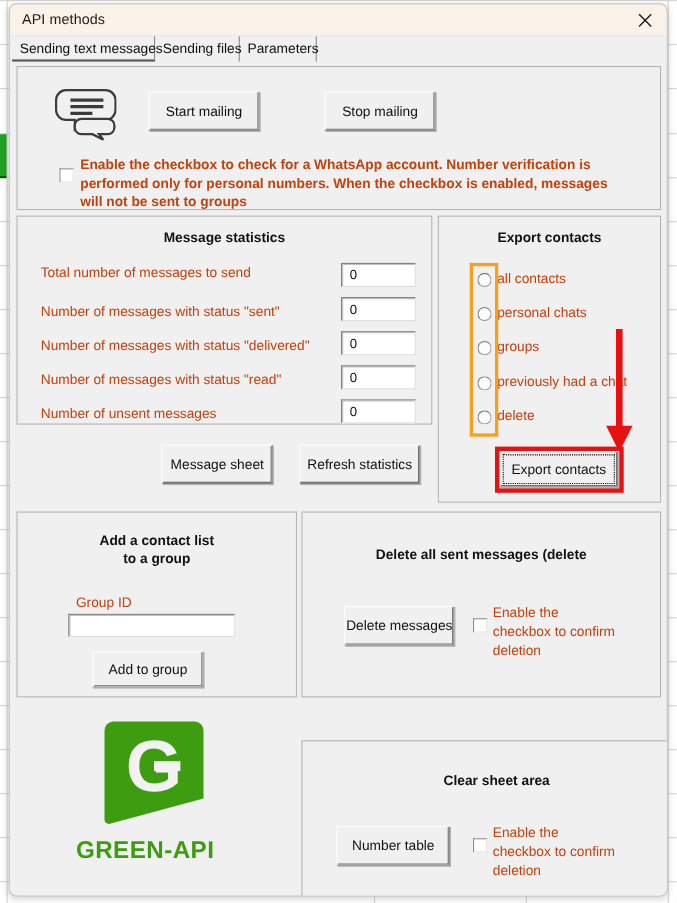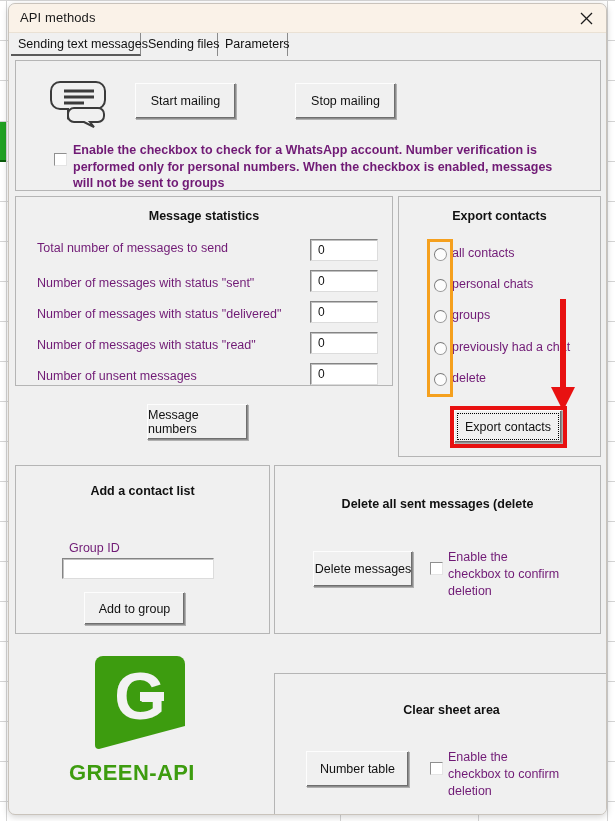--- a/index.html
+++ b/index.html
@@ -73,21 +73,21 @@
   }
   .txt{
     position:absolute;background:#ffffff;
     border-top:1px solid #848484;border-left:1px solid #848484;
     border-right:1px solid #dcdcdc;border-bottom:1px solid #dcdcdc;
     box-shadow:inset 1px 1px 0 #c0c0c0;
     font-size:12px;color:#111;
     display:flex;align-items:center;
     padding-left:7px;box-sizing:border-box;cursor:text;
   }
-  .lbl{position:absolute;font-size:12.5px;color:#701a75;}
+  .lbl{position:absolute;font-size:12.5px;color:#c2410c;}
   .lbl.b{font-weight:bold;}
 
   .chk{
     position:absolute;width:13px;height:13px;background:#ffffff;
     border-top:1px solid #8f8f8f;border-left:1px solid #8f8f8f;
     border-right:1px solid #e4e4e4;border-bottom:1px solid #e4e4e4;
     box-sizing:border-box;cursor:default;
   }
   .radio{
     position:absolute;width:13px;height:13px;border-radius:50%;
@@ -213,21 +213,24 @@
     <div class="lbl" style="left:21px;top:110px">Number of messages with status "delivered"</div>
     <div class="txt" style="left:294px;top:104px;width:68px;height:22px">0</div>
 
     <div class="lbl" style="left:21px;top:141px">Number of messages with status "read"</div>
     <div class="txt" style="left:294px;top:135px;width:68px;height:22px">0</div>
 
     <div class="lbl" style="left:21px;top:172px">Number of unsent messages</div>
     <div class="txt" style="left:294px;top:166px;width:68px;height:22px">0</div>
 
     <div class="btn" style="left:131px;top:207px;width:101px;height:36px">
-      <span>Message numbers</span>
+      <span>Message sheet</span>
+    </div>
+    <div class="btn" style="left:256px;top:207px;width:110px;height:36px">
+      <span>Refresh statistics</span>
     </div>
   </div>
 
   <div class="panel" style="left:389px;top:192px;width:203px;height:261px">
     <div class="panel-title" style="top:12px">Export contacts</div>
 
     <div class="radio" style="left:35px;top:51px"></div>
     <div class="lbl" style="left:53px;top:49px">all contacts</div>
 
     <div class="radio" style="left:35px;top:82px"></div>
@@ -254,20 +257,21 @@
 
   <div class="anno-arrow" style="left:540px;top:293px">
     <svg width="28" height="115" viewBox="0 0 28 115">
       <line x1="14" y1="2" x2="14" y2="93" stroke="#e81111" stroke-width="6"></line>
       <polygon points="14,114 2,90 26,90" fill="#e81111"></polygon>
     </svg>
   </div>
 
   <div class="panel" style="left:6px;top:461px;width:255px;height:169px">
     <div class="panel-title" style="top:18px">Add a contact list</div>
+    <div class="panel-title" style="top:35px">to a group</div>
 
     <div class="lbl" style="left:53px;top:75px">Group ID</div>
     <div class="txt" style="left:46px;top:92px;width:152px;height:21px" placeholder=""></div>
 
     <div class="btn" style="left:68px;top:126px;width:101px;height:33px">
       <span>Add to group</span>
     </div>
   </div>
 
   <div class="panel" style="left:265px;top:461px;width:327px;height:169px">

